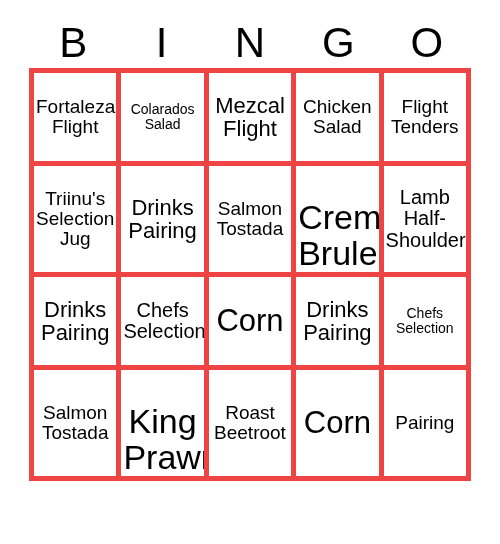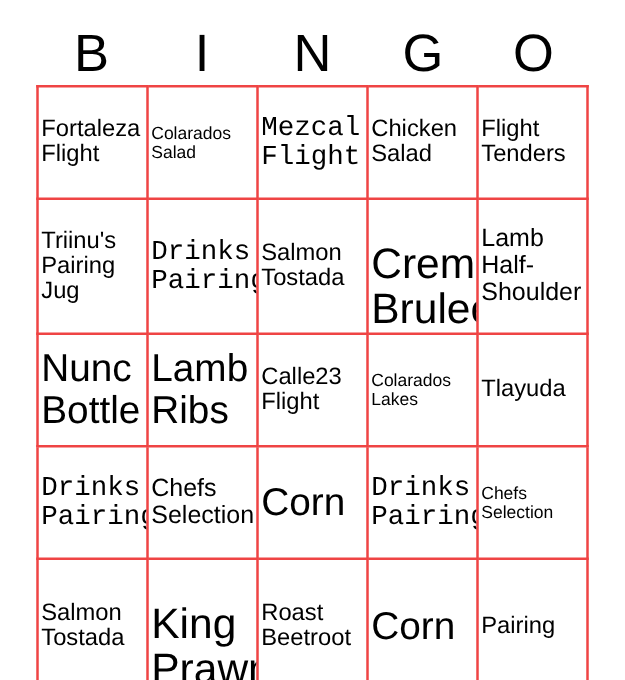--- a/index.html
+++ b/index.html
@@ -43,38 +43,38 @@
     border-collapse: collapse;
     table-layout: fixed;
     border-top: 2px solid #888888;
     border-left: 2px solid #000000;
     border-right: 2px solid #000000;
     border-bottom: 2px solid #000000;
   }
   #grid td {
     width: 20%;
     height: 86px;
-    border: 2px solid #ef4444;
+    border: 5px solid #ef4444;
     padding: 1px 2px;
-    text-align: left;
+    text-align: center;
     vertical-align: middle;
     color: #000000;
     overflow: hidden;
   }
   .cell-text {
     display: block;
     line-height: 1.06;
     word-break: normal;
     hyphens: none;
   }
   
   .fs-xs  { font-size: 14px; }
   .fs-s   { font-size: 20px; }
   .fs-m   { font-size: 19px; }
-  .fs-l   { font-size: 22px; font-family: Liberation Mono, monospace; }
+  .fs-l   { font-size: 22px; }
   .fs-xl  { font-size: 34px; margin-top: 32px; }
   .fs-xxl { font-size: 31px; }
 </style>
 </head>
 <body>
 
 <div id="card">
 
   <div id="header-row">
     <div class="header-letter">B</div>
@@ -98,50 +98,33 @@
           </td>
         <td>
             <span class="cell-text fs-m">Chicken Salad</span>
           </td>
         <td>
             <span class="cell-text fs-m">Flight Tenders</span>
           </td>
       </tr>
       <tr>
         <td>
-            <span class="cell-text fs-m">Triinu's Pairing Jug</span>
+            <span class="cell-text fs-m">Triinu's Selection Jug</span>
           </td>
         <td>
             <span class="cell-text fs-l">Drinks Pairing</span>
           </td>
         <td>
             <span class="cell-text fs-m">Salmon Tostada</span>
           </td>
         <td>
             <span class="cell-text fs-xl">Creme Brulee</span>
           </td>
         <td>
             <span class="cell-text fs-s">Lamb Half-Shoulder</span>
-          </td>
-      </tr>
-      <tr>
-        <td>
-            <span class="cell-text fs-xxl">Nunc Bottle</span>
-          </td>
-        <td>
-            <span class="cell-text fs-xxl">Lamb Ribs</span>
-          </td>
-        <td>
-            <span class="cell-text fs-m">Calle23 Flight</span>
-          </td>
-        <td>
-            <span class="cell-text fs-xs">Colarados Lakes</span>
-          </td>
-        <td>
-            <span class="cell-text fs-m">Tlayuda</span>
           </td>
       </tr>
       <tr>
         <td>
             <span class="cell-text fs-l">Drinks Pairing</span>
           </td>
         <td>
             <span class="cell-text fs-s">Chefs Selection</span>
           </td>
         <td>

